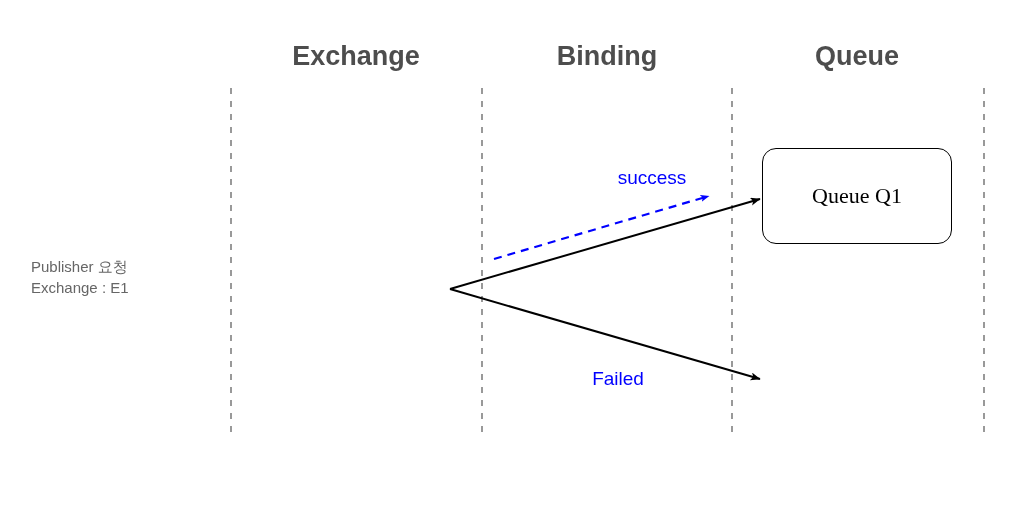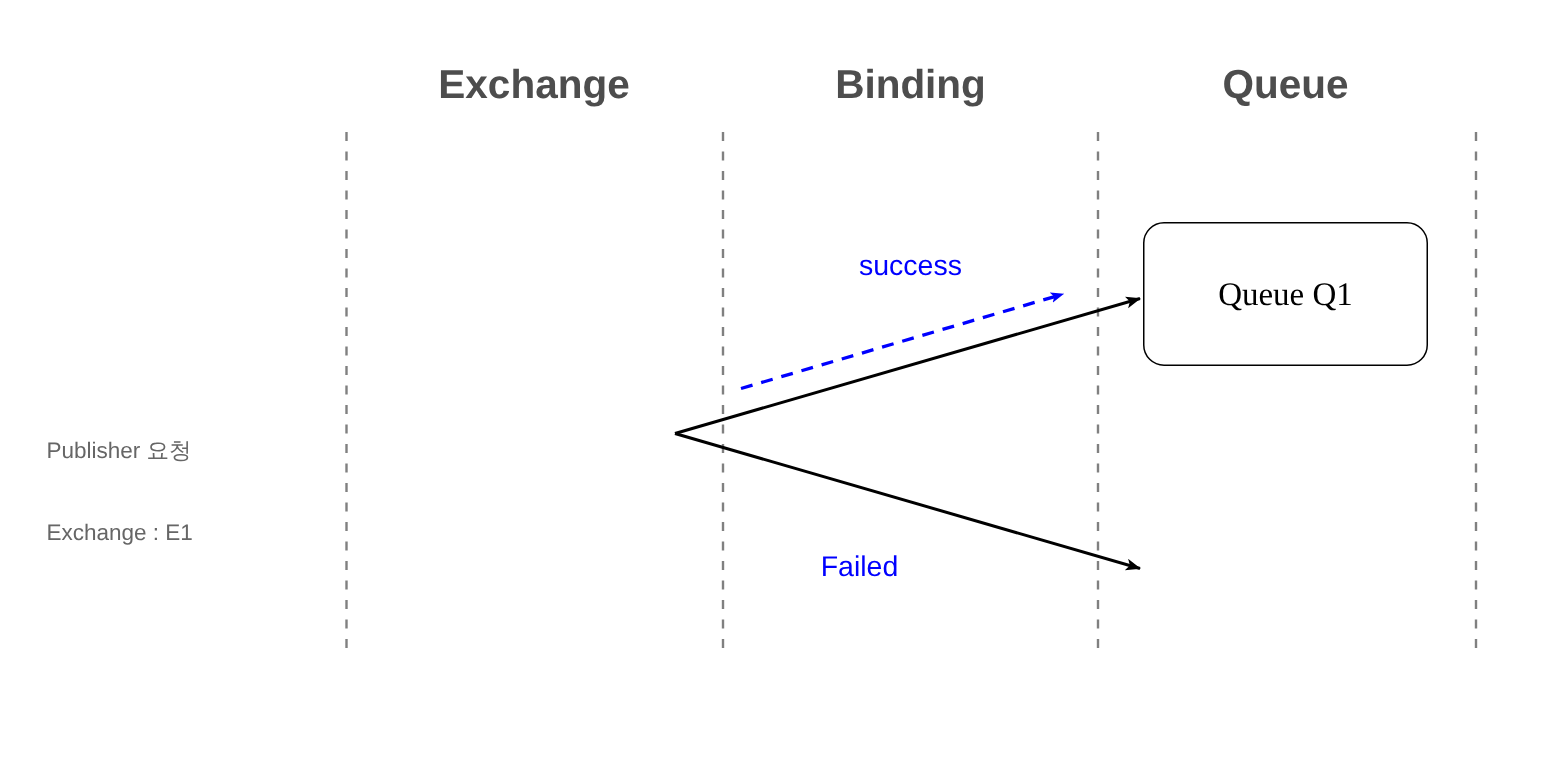--- a/index.html
+++ b/index.html
@@ -50,32 +50,32 @@
     color: #000000;
     white-space: nowrap;
   }
   .edge-label {
     position: absolute;
     font-family: "Liberation Sans", sans-serif;
     font-size: 19px;
     color: #0000ff;
     white-space: nowrap;
     transform: translateX(-50%);
+    margin-left: 45px;
   }
   .note-block {
     position: absolute;
     font-family: "Liberation Sans", sans-serif;
     font-size: 15px;
     color: #666666;
     line-height: 21px;
     white-space: nowrap;
   }
   .note-line {
     display: block;
-    margin-top: 34px;
   }
 </style>
 </head>
 <body>
 
 <div id="canvas">
 
   <svg id="diagram-svg" viewBox="0 0 1035 517" xmlns="http://www.w3.org/2000/svg">
     <defs>
       <marker id="arrow-black" markerWidth="11" markerHeight="11" refX="9.4" refY="4" orient="auto" markerUnits="userSpaceOnUse">

